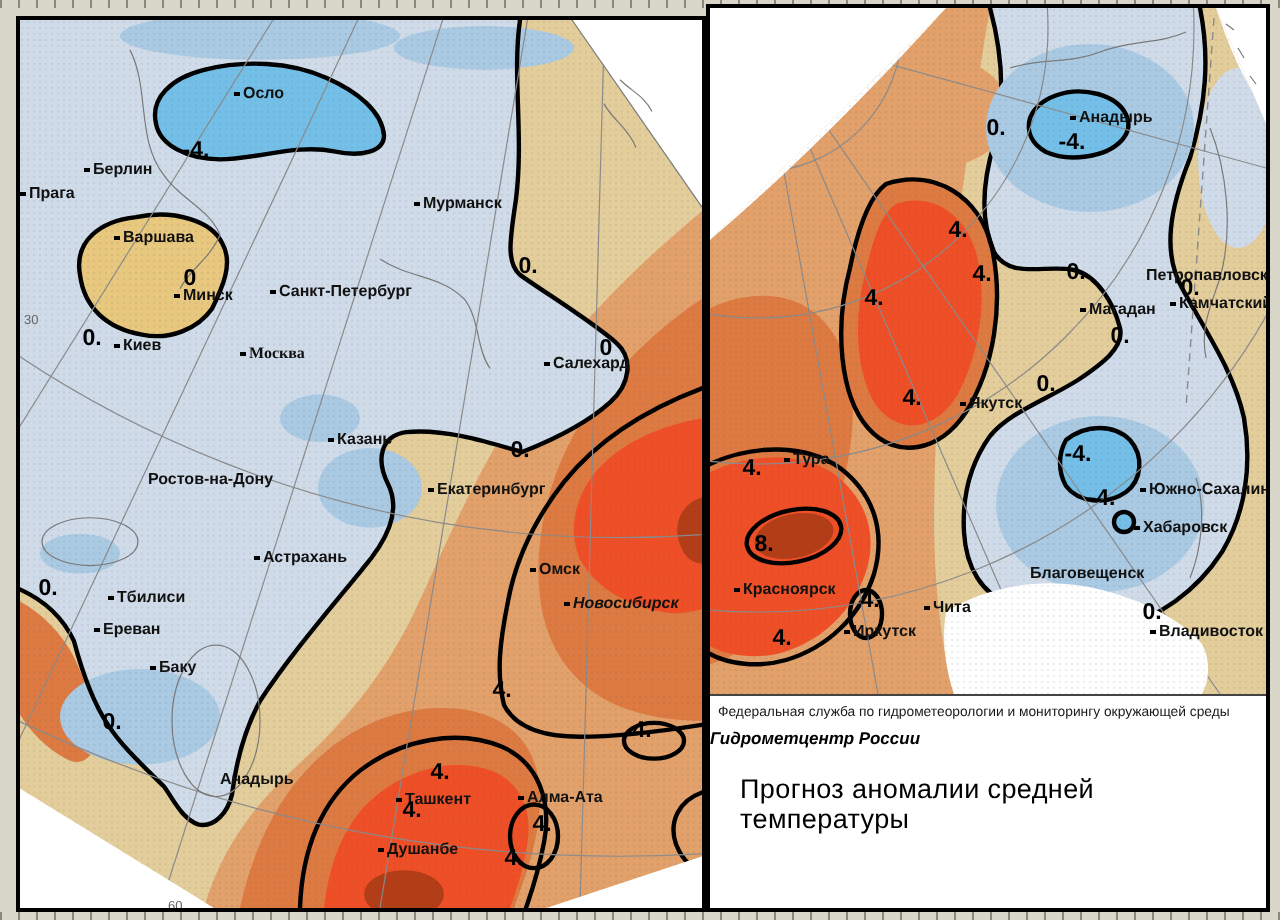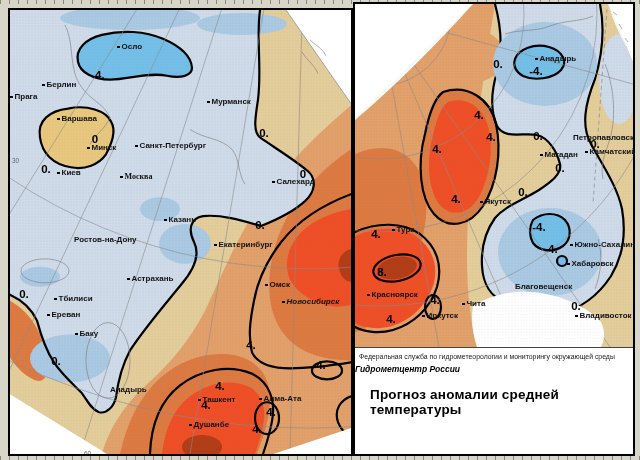--- a/index.html
+++ b/index.html
@@ -31,21 +31,21 @@
   .city .dot{display:inline-block;width:2.5px;height:2.5px;background:#000;
              margin-right:2px;vertical-align:1px;}
   .contour{position:absolute;transform:translate(-50%,-50%);font-size:11.5px;
            font-weight:bold;color:#000;white-space:nowrap;line-height:1;}
   .grat-label{position:absolute;font-size:6.5px;color:#666;line-height:1;}
   
   .caption{position:relative;height:105px;background:#fff;color:#000;}
   .agency{font-size:6.9px;padding:5px 0 0 4px;color:#1a1a1a;}
   .center-name{font-size:8.5px;font-weight:bold;font-style:italic;
                padding:4px 10px 0 0;}
-  .t1{font-size:13.5px;font-weight:bold;padding:13px 0 0 15px;letter-spacing:0.2px;}
+  .t1{font-size:13.5px;font-weight:normal;padding:13px 0 0 15px;letter-spacing:0.2px;}
   .t2{font-size:13.5px;font-weight:bold;padding:8px 0 0 26px;letter-spacing:0.2px;}
   .t2 .date{margin-left:16px;}
 </style>
 </head>
 <body>
 
 <div class="stage">
   <div class="ruler top"></div>
   <div class="ruler bottom"></div>
 

